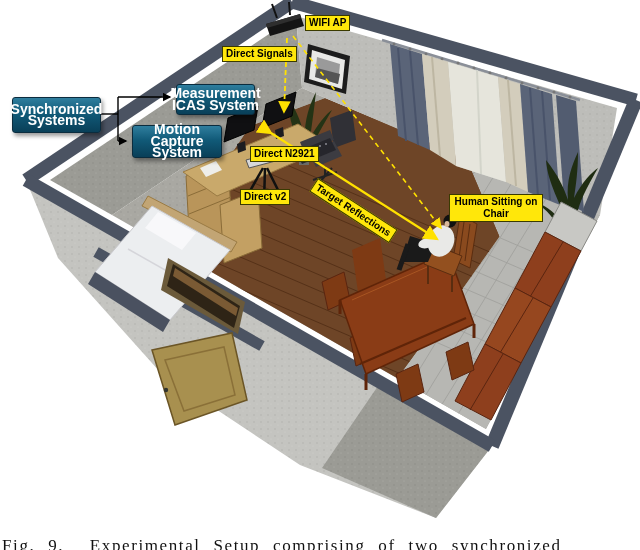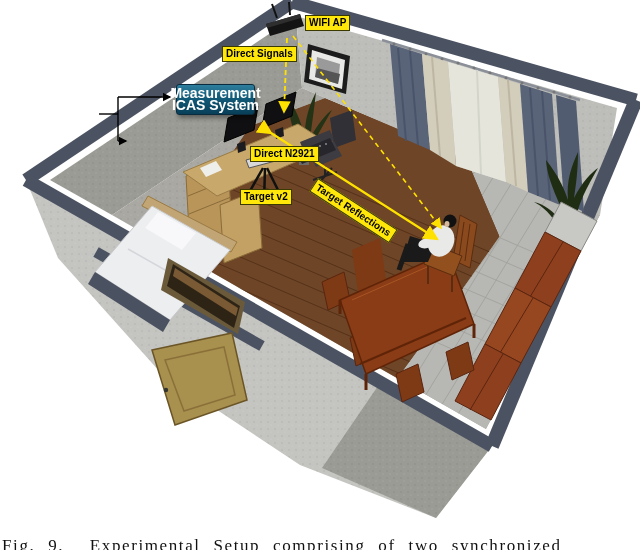--- a/index.html
+++ b/index.html
@@ -290,23 +290,29 @@
   </g>
 
   <g fill="none" stroke="#000" stroke-width="1.4">
     <path d="M99,114 L118,114"></path>
     <path d="M118,97 L118,141"></path>
     <path d="M118,97 L170,97" marker-end="url(#arB)"></path>
     <path d="M118,141 L126,141" marker-end="url(#arB)"></path>
   </g>
 </svg>
 
+<div class="fbox" style="left:12px;top:97px;width:87px;height:34px;">Synchronized
+Systems</div>
 <div class="fbox" style="left:176px;top:84px;width:77px;height:29px;">Measurement
 ICAS System</div>
+<div class="fbox" style="left:132px;top:125px;width:88px;height:31px;">Motion Capture
+System</div>
 
 <div class="ylabel" style="left:305px;top:15px;text-align:right;">WIFI AP</div>
 <div class="ylabel" style="left:222px;top:46px;">Direct Signals</div>
 <div class="ylabel" style="left:250px;top:146px;">Direct N2921</div>
-<div class="ylabel" style="left:240px;top:189px;">Target v2</div>
+<div class="ylabel" style="left:240px;top:189px;">Direct v2</div>
 <div class="ylabel" id="target-reflections-label" style="left:318px;top:178px;">Target Reflections</div>
+<div class="ylabel" style="left:449px;top:194px;width:86px;">Human Sitting on
+Chair</div>
 
 <div id="caption">Fig. 9.  Experimental Setup comprising of two synchronized</div>
 </div>
 
 </body></html>

